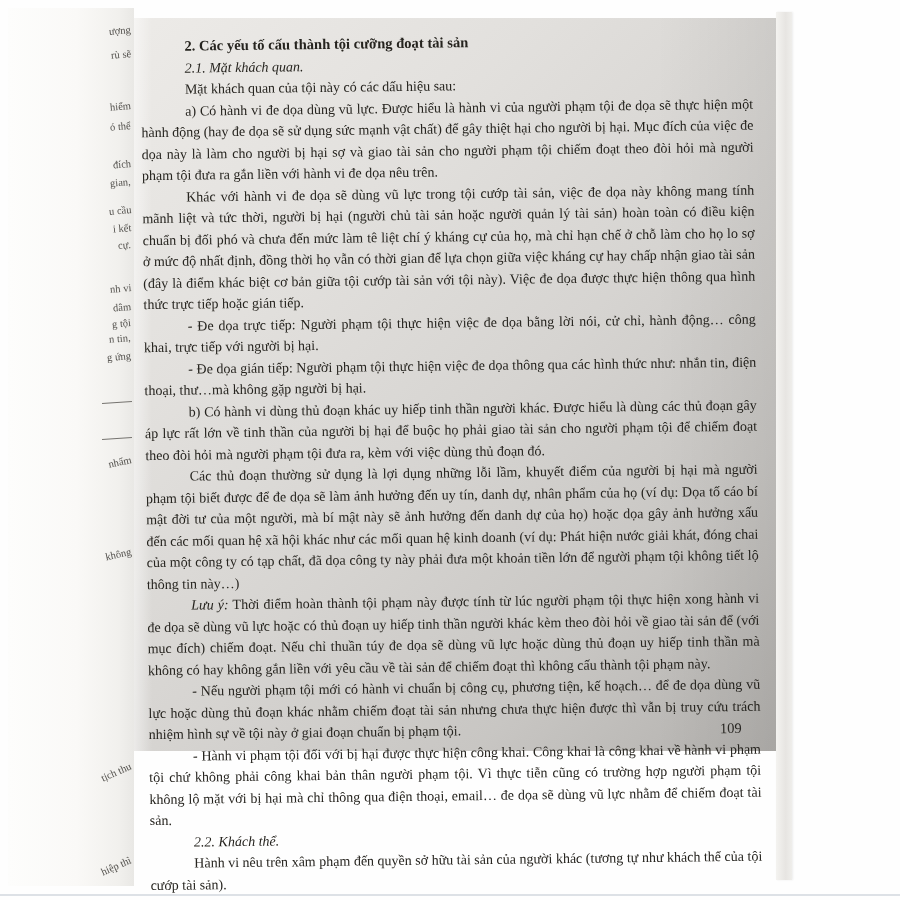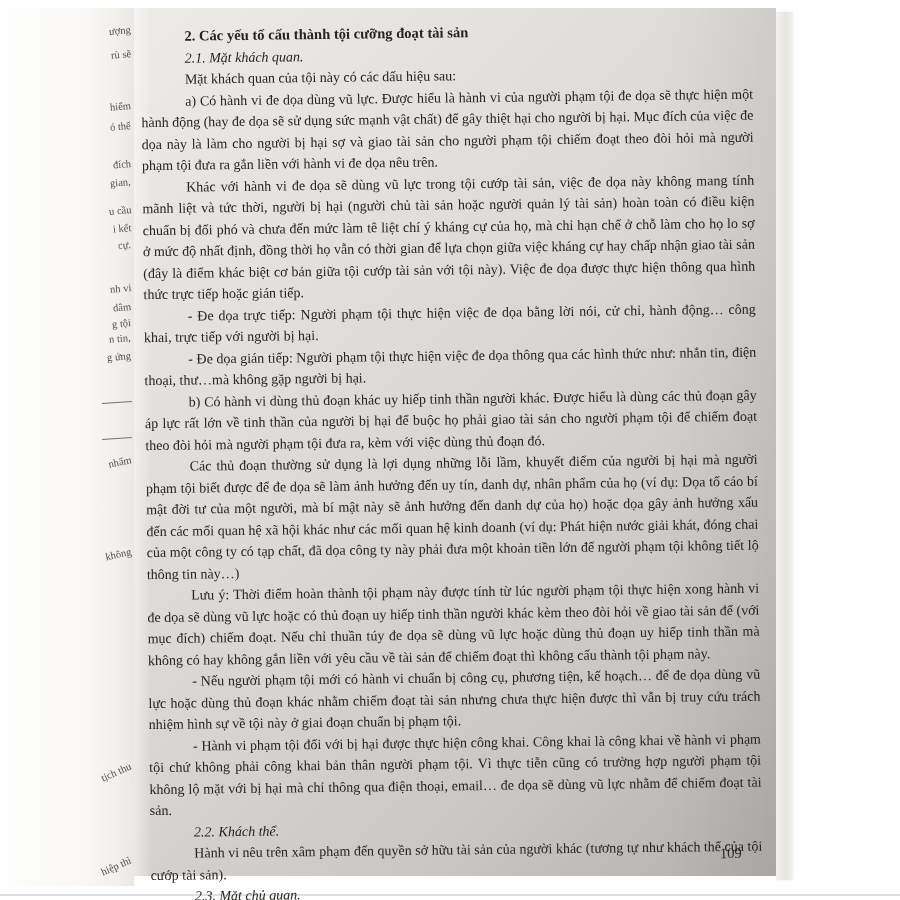--- a/index.html
+++ b/index.html
@@ -38,22 +38,22 @@
   }
   .frag-rule {
     position: absolute;
     right: 2px; width: 30px; height: 1px;
     background: #75736f;
     transform: rotate(-4deg);
   }
   
   .book-page {
     position: absolute;
-    left: 122px; top: 8px;
-    width: 654px; height: 868px;
+    left: 122px; top: 18px;
+    width: 654px; height: 733px;
     background: linear-gradient(135deg, #edebe8 0%, #e2e0dd 30%, #d6d4d1 55%, #c8c6c3 78%, #b2b0ad 100%);
     z-index: 2;
   }
   
   .book-page::before {
     content: "";
     position: absolute; left: 0; top: 0; bottom: 0; width: 30px;
     background: linear-gradient(to right, rgba(255,255,255,0.85), rgba(255,255,255,0));
     pointer-events: none;
   }
@@ -89,21 +89,21 @@
   }
   .para.heading-bold {
     font-weight: 700;
     font-size: 14.6px;
     text-align: left;
   }
   .para.heading-italic {
     font-style: italic;
     text-align: left;
   }
-  .lead { }
+  .lead { font-style: italic; }
   .page-number {
     position: absolute;
     right: 34px; bottom: 14px;
     font-size: 14.5px;
     color: #2b2925;
     transform: rotate(-0.9deg);
   }
 </style>
 </head>
 <body>

